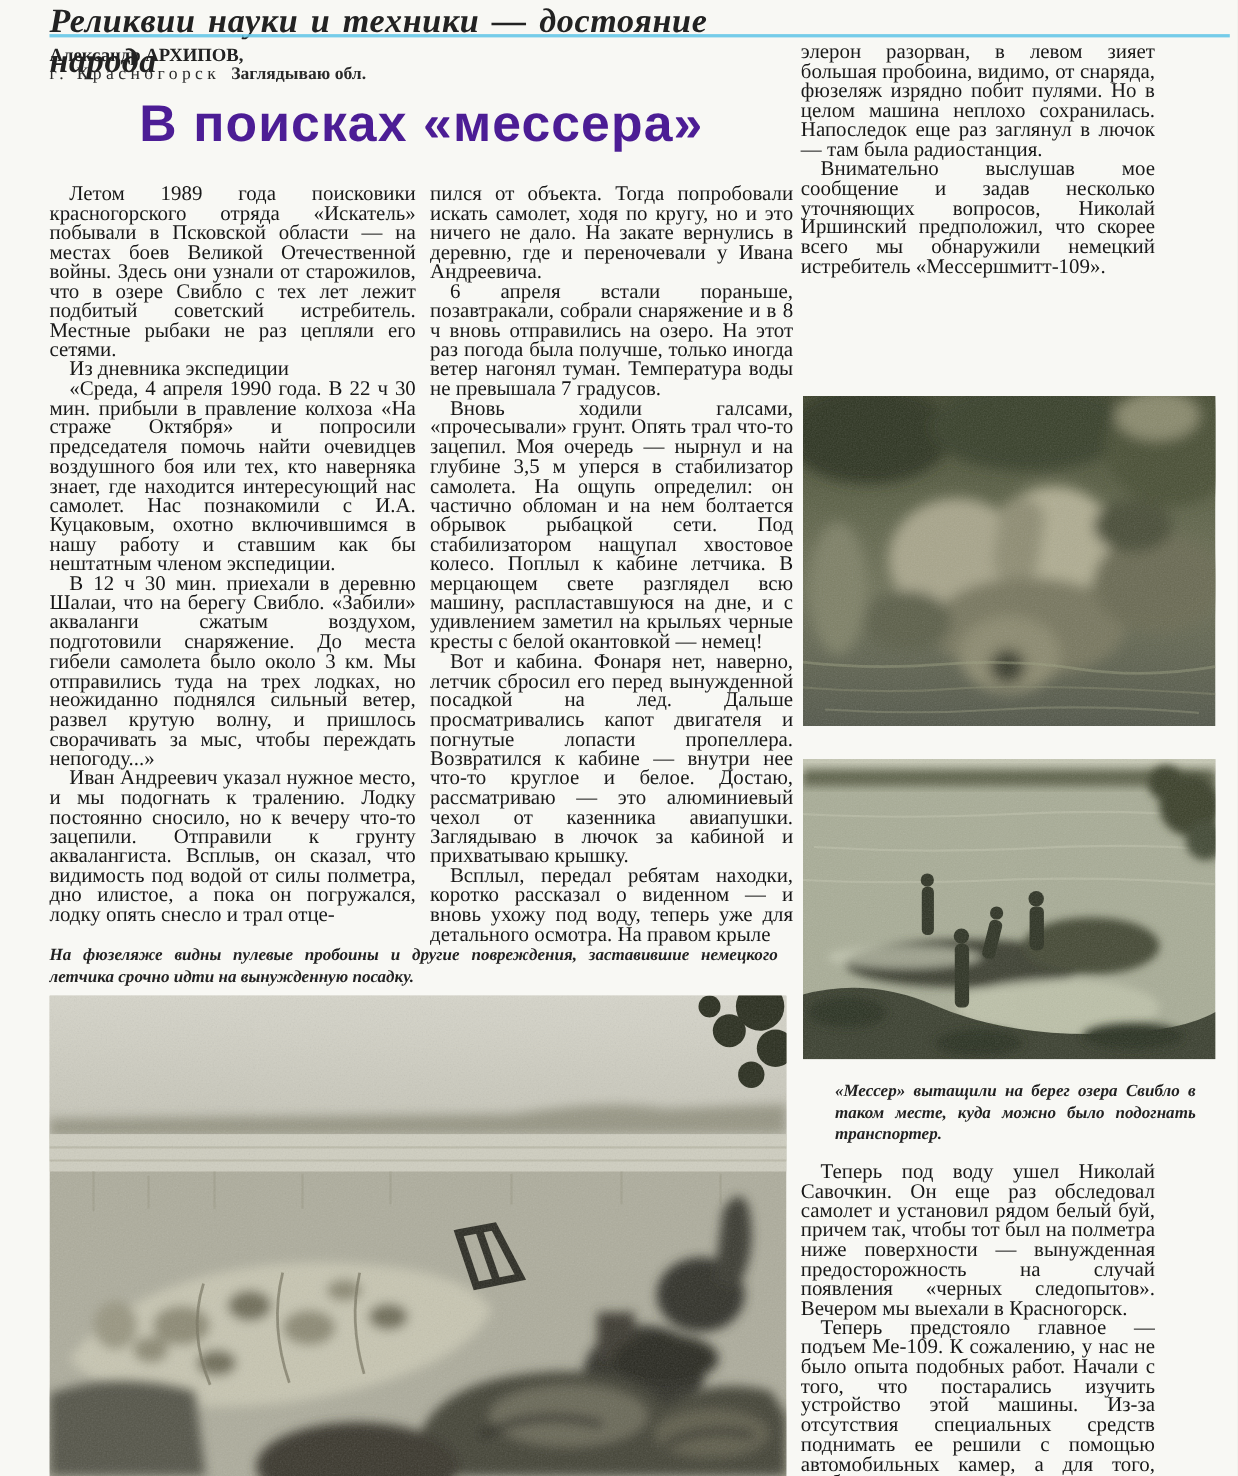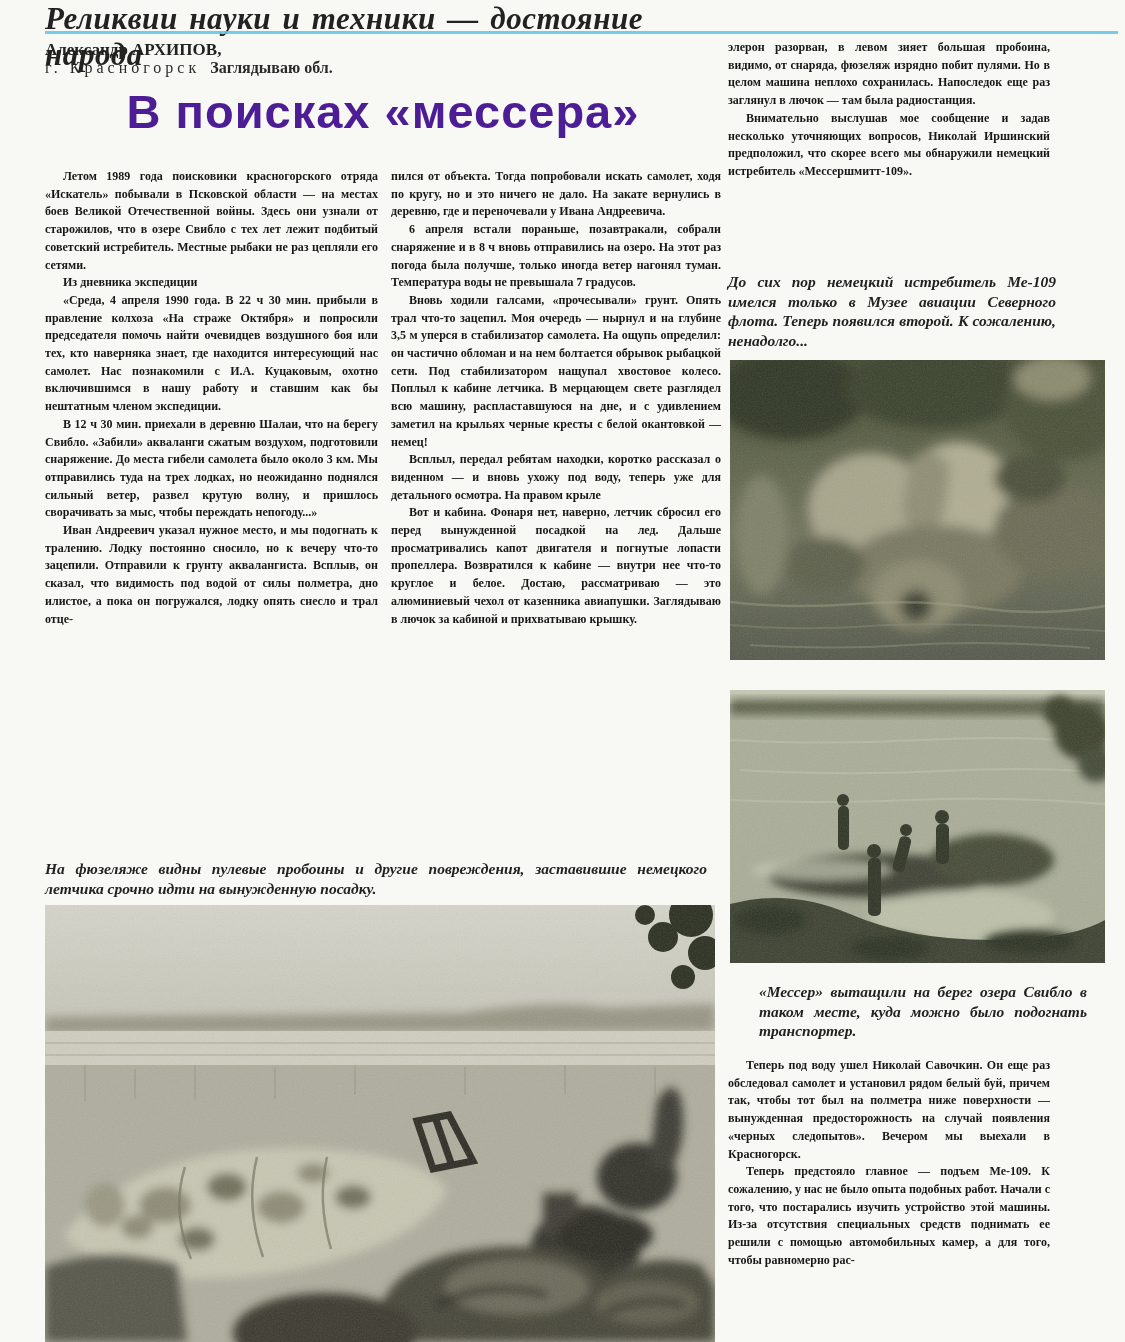--- a/index.html
+++ b/index.html
@@ -22,21 +22,21 @@
   }
   .byline-loc{
     position:absolute;left:45px;top:59px;font-size:16px;color:#2a2a2a;font-weight:bold;
   }
   .byline-loc .city{letter-spacing:4px;margin-right:10px;font-weight:normal;}
   .title{
     position:absolute;left:45px;top:84px;width:676px;margin:0;
     text-align:center;font-family:"Liberation Sans",sans-serif;font-weight:bold;
     font-size:47px;letter-spacing:1px;color:#4c1d95;
   }
-  .col{position:absolute;font-size:12px;line-height:17.7px;text-align:justify;color:#181818;font-weight:bold;}
+  .col{position:absolute;font-size:19px;line-height:17.7px;text-align:justify;color:#181818;}
   .col p{margin:0;text-indent:18px;}
   .cont-first p:first-child{text-indent:0;}
   .col-left{left:45px;top:168px;width:333px;}
   .col-mid{left:391px;top:168px;width:330px;}
   .col-right-top{left:728px;top:39px;width:322px;}
   .col-right-bottom{left:728px;top:1057px;width:322px;}
   .caption{
     position:absolute;font-style:italic;font-weight:bold;font-size:15.5px;
     line-height:19.5px;text-align:justify;color:#222;
   }
@@ -68,29 +68,28 @@
       <p>Летом 1989 года поисковики красногорского отряда «Искатель» побывали в Псковской области — на местах боев Великой Отечественной войны. Здесь они узнали от старожилов, что в озере Свибло с тех лет лежит подбитый советский истребитель. Местные рыбаки не раз цепляли его сетями.</p>
       <p>Из дневника экспедиции</p>
       <p>«Среда, 4 апреля 1990 года. В 22 ч 30 мин. прибыли в правление колхоза «На страже Октября» и попросили председателя помочь найти очевидцев воздушного боя или тех, кто наверняка знает, где находится интересующий нас самолет. Нас познакомили с И.А. Куцаковым, охотно включившимся в нашу работу и ставшим как бы нештатным членом экспедиции.</p>
       <p>В 12 ч 30 мин. приехали в деревню Шалаи, что на берегу Свибло. «Забили» акваланги сжатым воздухом, подготовили снаряжение. До места гибели самолета было около 3 км. Мы отправились туда на трех лодках, но неожиданно поднялся сильный ветер, развел крутую волну, и пришлось сворачивать за мыс, чтобы переждать непогоду...»</p>
       <p>Иван Андреевич указал нужное место, и мы подогнать к тралению. Лодку постоянно сносило, но к вечеру что-то зацепили. Отправили к грунту аквалангиста. Всплыв, он сказал, что видимость под водой от силы полметра, дно илистое, а пока он погружался, лодку опять снесло и трал отце-</p>
     </div>
   <div class="col col-mid cont-first">
       <p>пился от объекта. Тогда попробовали искать самолет, ходя по кругу, но и это ничего не дало. На закате вернулись в деревню, где и переночевали у Ивана Андреевича.</p>
       <p>6 апреля встали пораньше, позавтракали, собрали снаряжение и в 8 ч вновь отправились на озеро. На этот раз погода была получше, только иногда ветер нагонял туман. Температура воды не превышала 7 градусов.</p>
       <p>Вновь ходили галсами, «прочесывали» грунт. Опять трал что-то зацепил. Моя очередь — нырнул и на глубине 3,5 м уперся в стабилизатор самолета. На ощупь определил: он частично обломан и на нем болтается обрывок рыбацкой сети. Под стабилизатором нащупал хвостовое колесо. Поплыл к кабине летчика. В мерцающем свете разглядел всю машину, распластавшуюся на дне, и с удивлением заметил на крыльях черные кресты с белой окантовкой — немец!</p>
+      <p>Вот и кабина. Фонаря нет, наверно, летчик сбросил его перед вынужденной посадкой на лед. Дальше просматривались капот двигателя и погнутые лопасти пропеллера. Возвратился к кабине — внутри нее что-то круглое и белое. Достаю, рассматриваю — это алюминиевый чехол от казенника авиапушки. Заглядываю в лючок за кабиной и прихватываю крышку.</p>
       <p>Всплыл, передал ребятам находки, коротко рассказал о виденном — и вновь ухожу под воду, теперь уже для детального осмотра. На правом крыле</p>
-      <p>Вот и кабина. Фонаря нет, наверно, летчик сбросил его перед вынужденной посадкой на лед. Дальше просматривались капот двигателя и погнутые лопасти пропеллера. Возвратился к кабине — внутри нее что-то круглое и белое. Достаю, рассматриваю — это алюминиевый чехол от казенника авиапушки. Заглядываю в лючок за кабиной и прихватываю крышку.</p>
     </div>
   <div class="col col-right-top cont-first">
       <p>элерон разорван, в левом зияет большая пробоина, видимо, от снаряда, фюзеляж изрядно побит пулями. Но в целом машина неплохо сохранилась. Напоследок еще раз заглянул в лючок — там была радиостанция.</p>
       <p>Внимательно выслушав мое сообщение и задав несколько уточняющих вопросов, Николай Иршинский предположил, что скорее всего мы обнаружили немецкий истребитель «Мессершмитт-109».</p>
     </div>
 
-  <div class="caption cap1">До сих пор немецкий истребитель Ме-109 имелся только в Музее авиации Северного флота. Теперь появился второй. К сожалению, ненадолго...</div>
 
   <figure class="photo1">
     <svg viewBox="0 0 375 300" preserveAspectRatio="none" role="img">
       <defs>
         <linearGradient id="pg1" x1="0" y1="0" x2="0" y2="1">
           <stop offset="0" stop-color="#42472f"></stop>
           <stop offset=".32" stop-color="#5c6147"></stop>
           <stop offset=".58" stop-color="#6e7158"></stop>
           <stop offset="1" stop-color="#53574a"></stop>
         </linearGradient>

